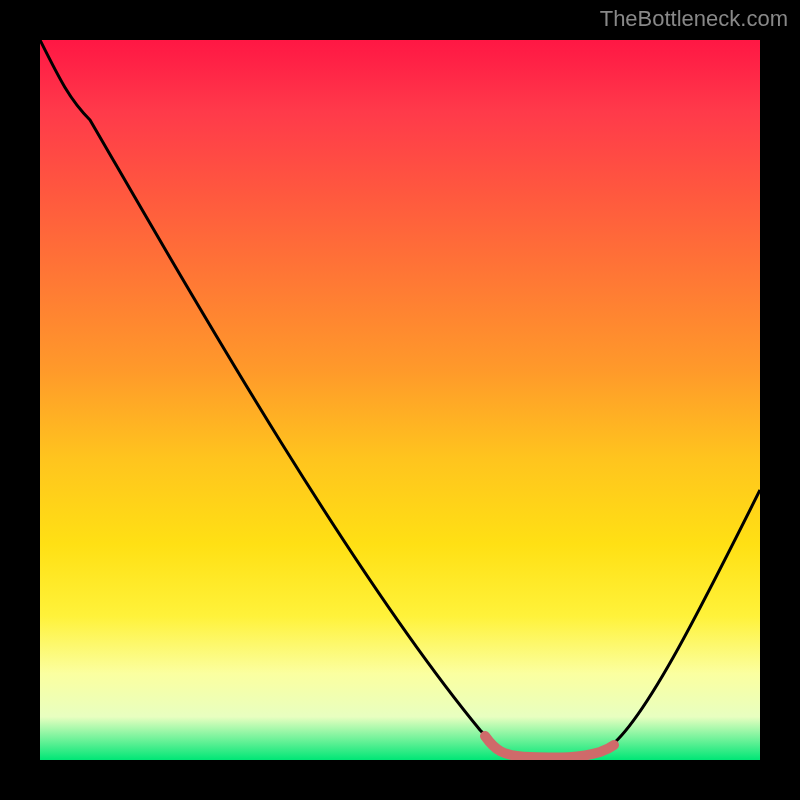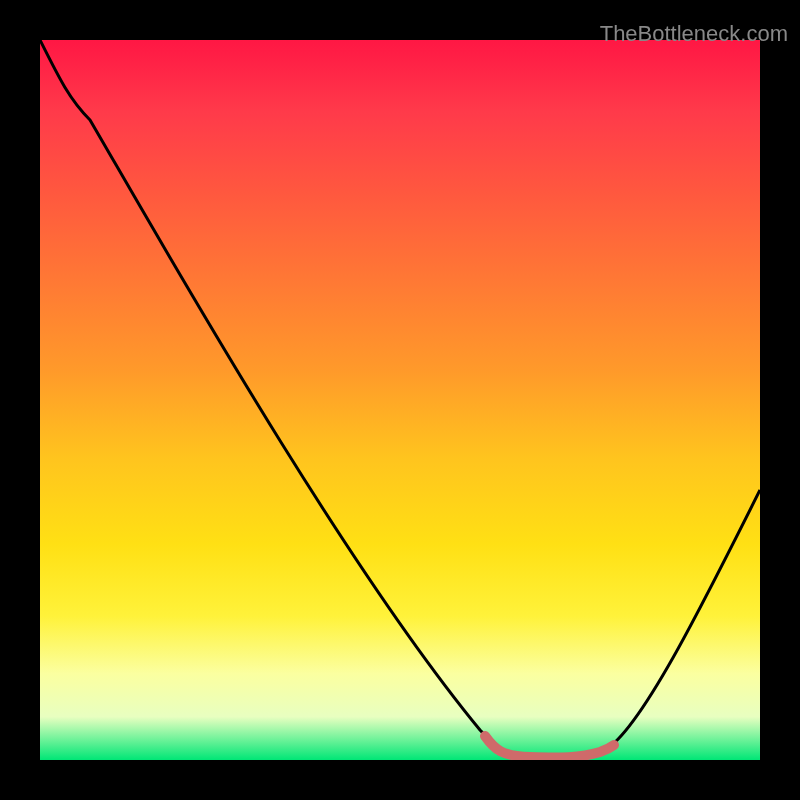--- a/index.html
+++ b/index.html
@@ -6,21 +6,21 @@
     margin: 0;
     padding: 0;
     width: 800px;
     height: 800px;
     background: #000;
     position: relative;
     font-family: Arial, Helvetica, sans-serif;
   }
   .watermark {
     position: absolute;
-    top: 21px;
+    top: 6px;
     right: 12px;
     color: #888;
     font-size: 22px;
     font-weight: 500;
     z-index: 10;
   }
   .plot-area {
     position: absolute;
     left: 40px;
     top: 40px;

